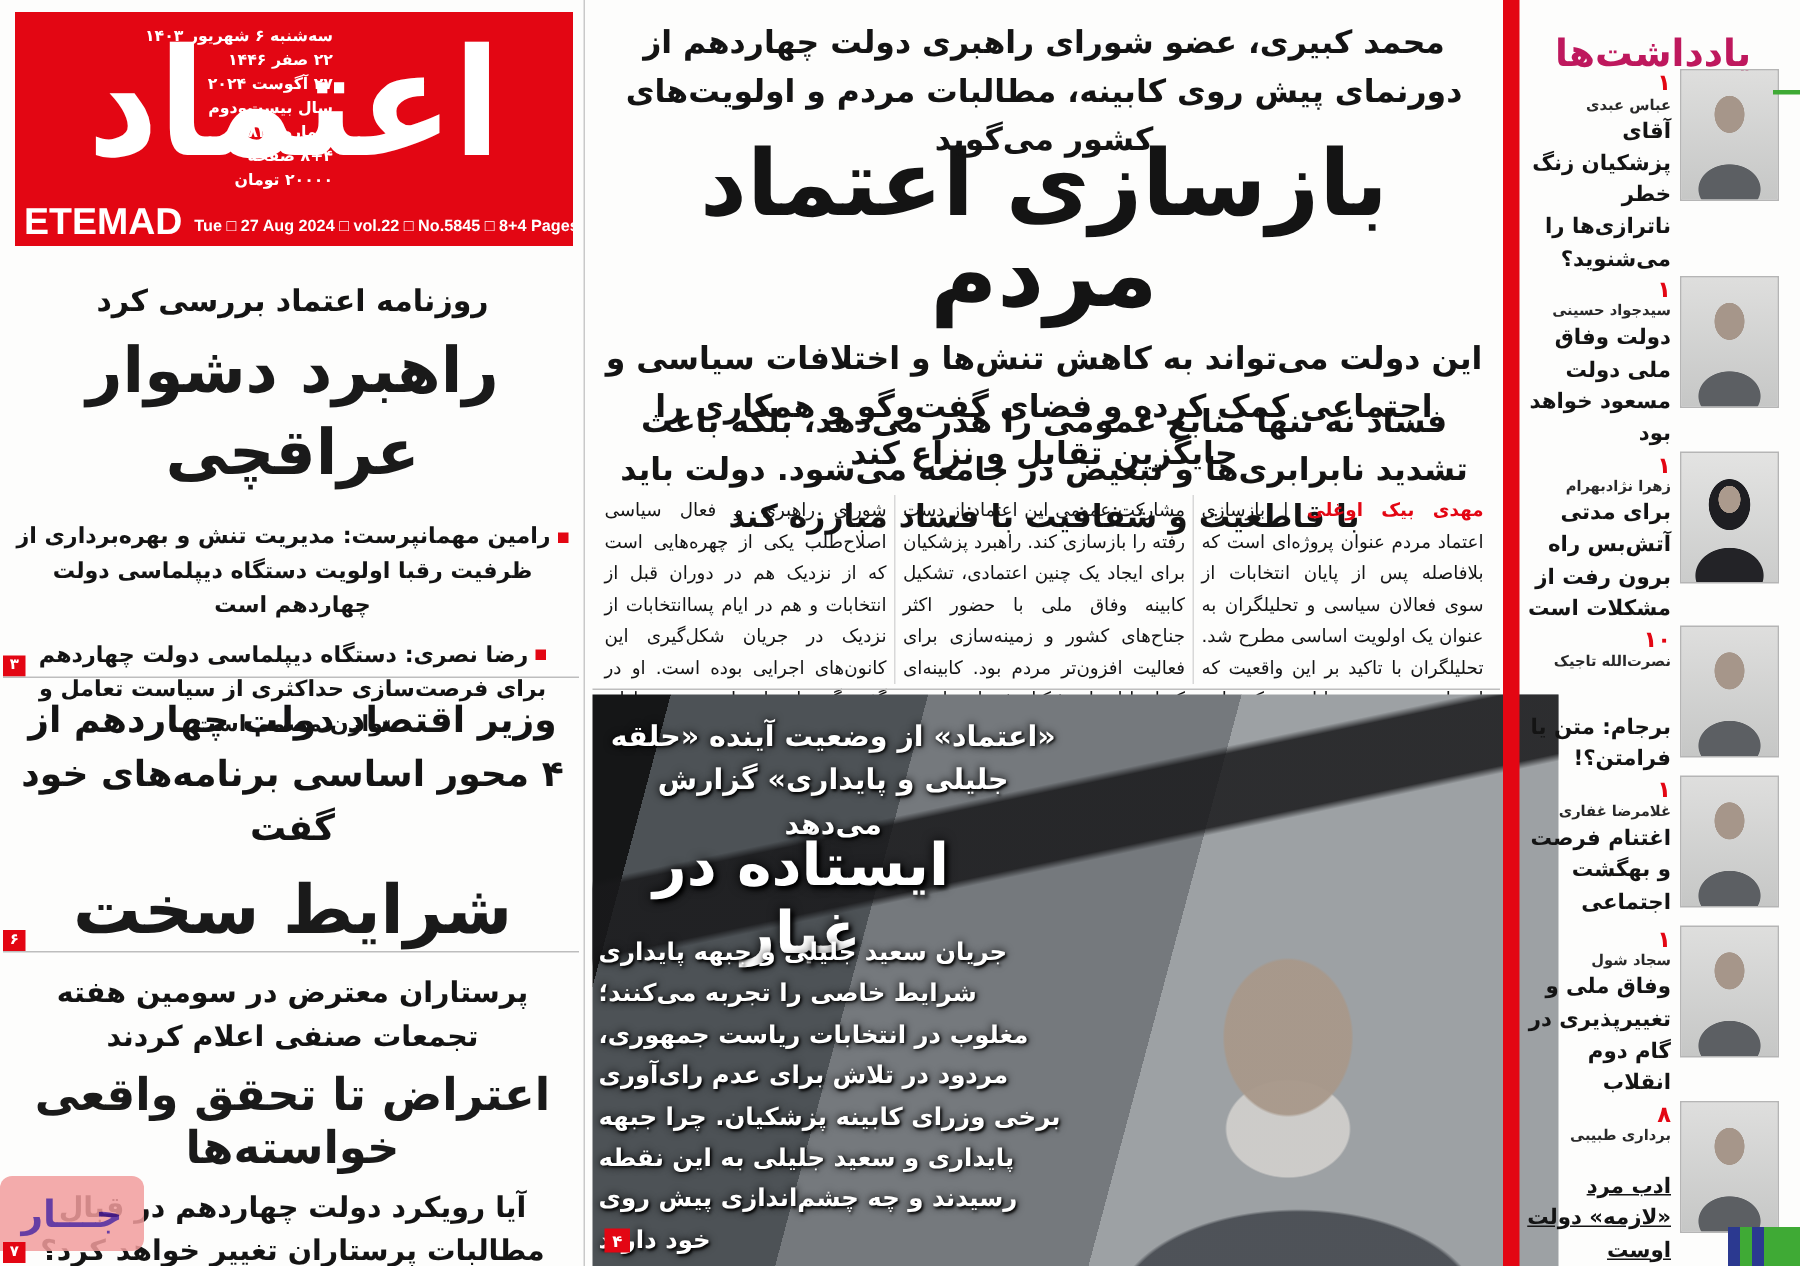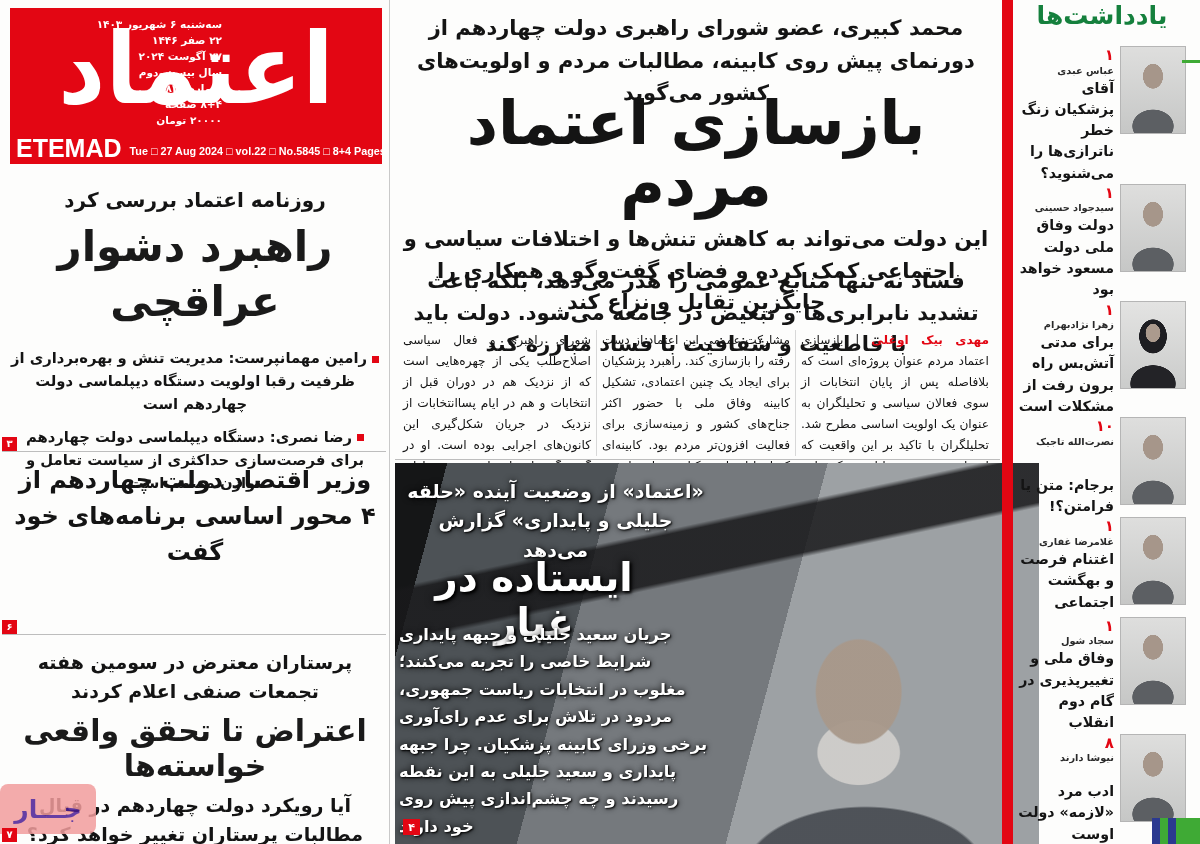--- a/index.html
+++ b/index.html
@@ -47,21 +47,21 @@
   .ph-kicker{left:8px;top:14px;width:305px;color:#fff;font-size:19px;font-weight:bold;text-align:center;
              line-height:1.55;text-shadow:0 0 6px rgba(0,0,0,.95),1px 1px 2px #000;}
   .ph-head{left:14px;top:92px;width:250px;color:#fff;font-size:39px;font-weight:bold;text-align:center;
            text-shadow:0 0 8px rgba(0,0,0,.95),2px 2px 3px #000;}
   .ph-deck{left:4px;top:158px;width:310px;color:#fff;font-size:16.3px;font-weight:bold;text-align:left;
            line-height:1.68;text-shadow:0 0 6px rgba(0,0,0,.95),1px 1px 2px #000;}
   .ph-badge{left:8px;bottom:9px;width:17px;height:16px;font-size:11px;}
   
   .redbar{left:1002px;top:0;width:11px;height:844px;background:#e30613;}
   .sidebar{left:1018px;top:0;width:168px;height:844px;}
-  .sb-title{color:#15803d;font-size:25px;font-weight:bold;text-align:center;padding-top:1px;}
+  .sb-title{color:#be185d;font-size:25px;font-weight:bold;text-align:center;padding-top:21px;}
   .sb-items{position:absolute;top:46px;left:0;width:168px;display:flex;flex-direction:column;}
   .sb-item{display:flex;gap:6px;min-height:99.5px;align-items:flex-start;}
   .sb-photo{width:66px;height:88px;flex:0 0 66px;border:1px solid #b5b5b5;box-sizing:border-box;
     background:
       radial-gradient(ellipse 17px 21px at 50% 34%, #a6968a 0 58%, rgba(0,0,0,0) 60%),
       radial-gradient(ellipse 30px 24px at 50% 92%, #5c5f63 0 68%, rgba(0,0,0,0) 70%),
       linear-gradient(#dededd,#c6c7c6);}
   .sb-photo.hijab{background:
       radial-gradient(ellipse 13px 16px at 50% 36%, #ab9a8d 0 56%, rgba(0,0,0,0) 58%),
       radial-gradient(ellipse 22px 27px at 50% 40%, #1e1e22 0 62%, rgba(0,0,0,0) 64%),
@@ -107,20 +107,21 @@
     <div class="kicker" style="font-size:20px;">روزنامه اعتماد بررسی کرد</div>
     <div class="lhead" style="font-size:42px;line-height:1.3;margin-top:8px;">راهبرد دشوار عراقچی</div>
     <div class="bullet" style="margin-top:18px;"><span class="bmark"></span><span>رامین مهمانپرست: مدیریت تنش و بهره‌برداری از ظرفیت رقبا اولویت دستگاه دیپلماسی دولت چهاردهم است</span></div>
     <div class="bullet"><span class="bmark"></span><span>رضا نصری: دستگاه دیپلماسی دولت چهاردهم برای فرصت‌سازی حداکثری از سیاست تعامل و توازن مصمم است</span></div>
   </div>
   <div class="abs badge" style="left:2px;top:437px;">۳</div>
   <div class="abs hline" style="left:2px;top:451px;width:384px;"></div>
 
   <div class="abs" style="left:10px;top:462px;width:370px;">
     <div class="kicker" style="font-size:24px;line-height:1.5;">وزیر اقتصاد دولت چهاردهم از ۴ محور اساسی برنامه‌های خود گفت</div>
+    <div class="lhead" style="font-size:45px;margin-top:10px;">شرایط سخت</div>
   </div>
   <div class="abs badge" style="left:2px;top:620px;">۶</div>
   <div class="abs hline" style="left:2px;top:634px;width:384px;"></div>
 
   <div class="abs" style="left:10px;top:648px;width:370px;">
     <div class="kicker" style="font-size:19px;line-height:1.5;">پرستاران معترض در سومین هفته تجمعات صنفی اعلام کردند</div>
     <div class="lhead" style="font-size:30px;margin-top:8px;">اعتراض تا تحقق واقعی خواسته‌ها</div>
     <div class="kicker" style="font-size:19px;line-height:1.5;margin-top:8px;">آیا رویکرد دولت چهاردهم در قبال مطالبات پرستاران تغییر خواهد کرد؟</div>
   </div>
   <div class="abs wm">جـــار</div>
@@ -202,22 +203,22 @@
           <div class="sb-num">۱</div>
           <div class="sb-author">سجاد شول</div>
           <div class="sb-title-txt">وفاق ملی و تغییرپذیری در گام دوم انقلاب</div>
         </div>
       </div>
 
       <div class="sb-item">
         <div class="sb-photo"></div>
         <div class="sb-text">
           <div class="sb-num">۸</div>
-          <div class="sb-author">نیوشا دارند</div>
-          <div class="sb-title-txt" style="margin-top:18px;">ادب مرد «لازمه» دولت اوست</div>
+          <div class="sb-author">برداری طبیبی</div>
+          <div class="sb-title-txt" style="margin-top:18px;text-decoration:underline;">ادب مرد «لازمه» دولت اوست</div>
         </div>
       </div>
 
     </div>
   </div>
 
   <div class="abs topmark"></div>
   <div class="abs colorbar">
     <div class="cb" style="background:#3faa35;flex:3;"></div>
     <div class="cb" style="background:#2b3990;"></div>

